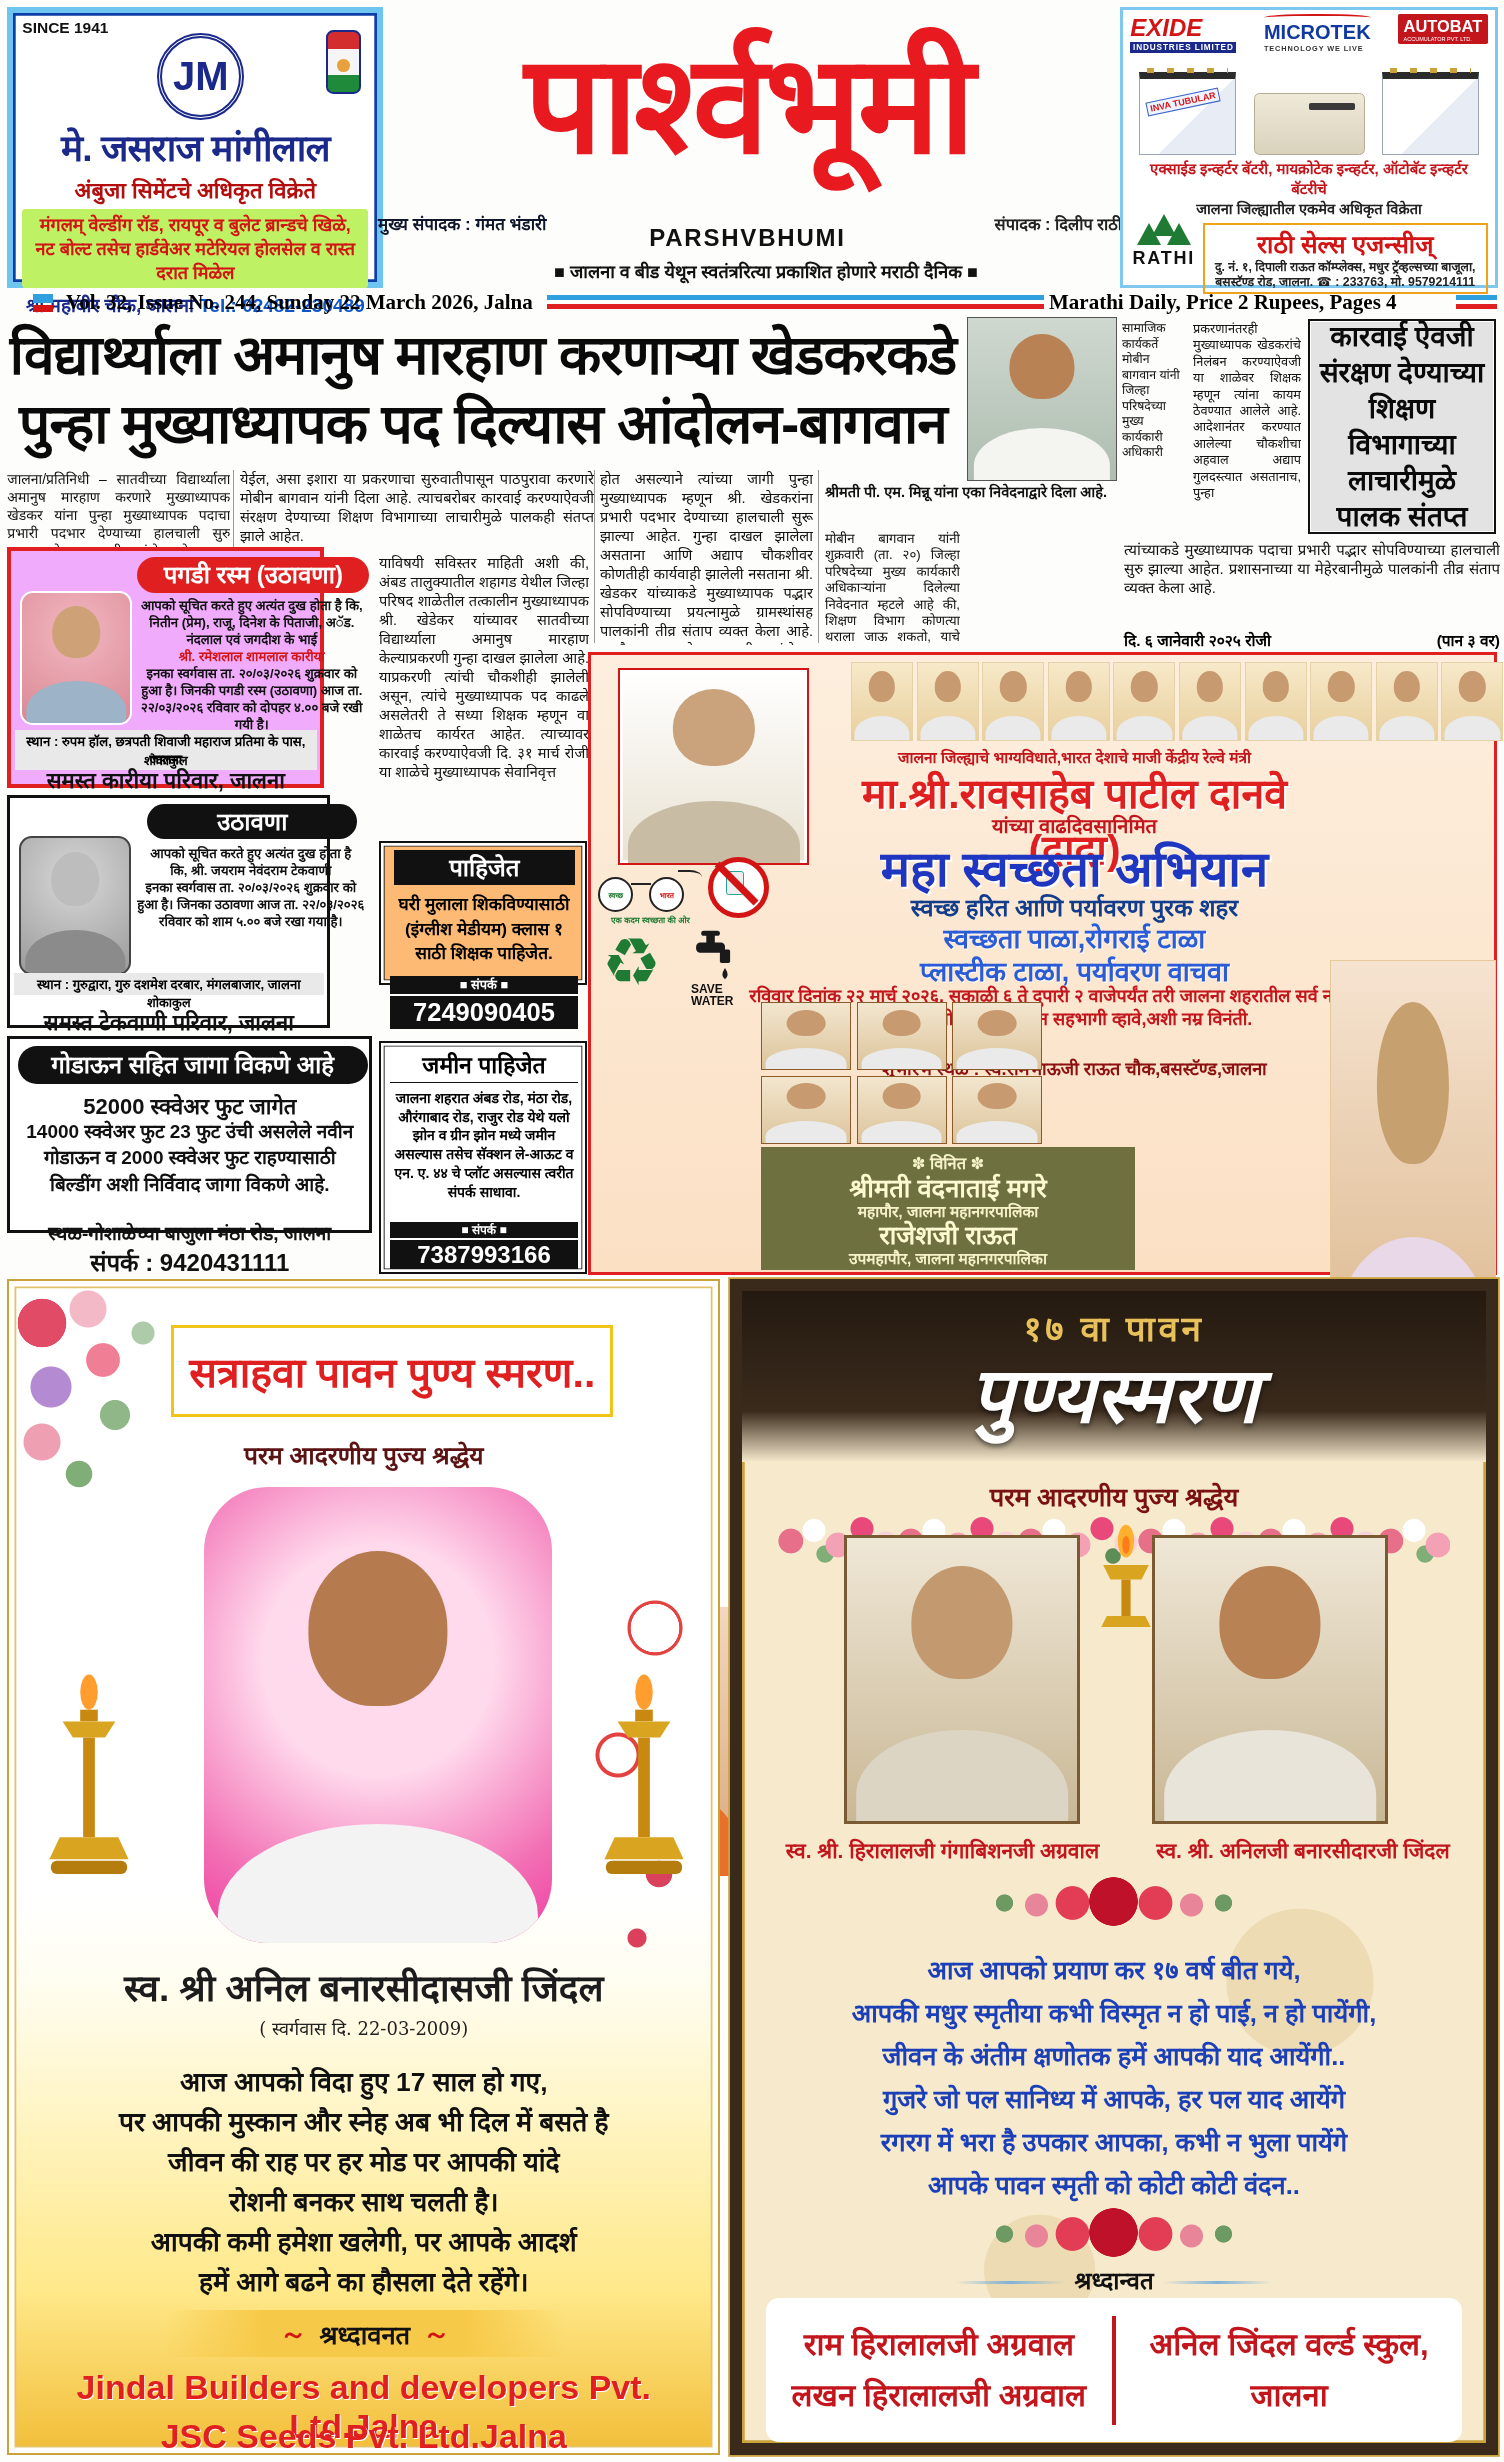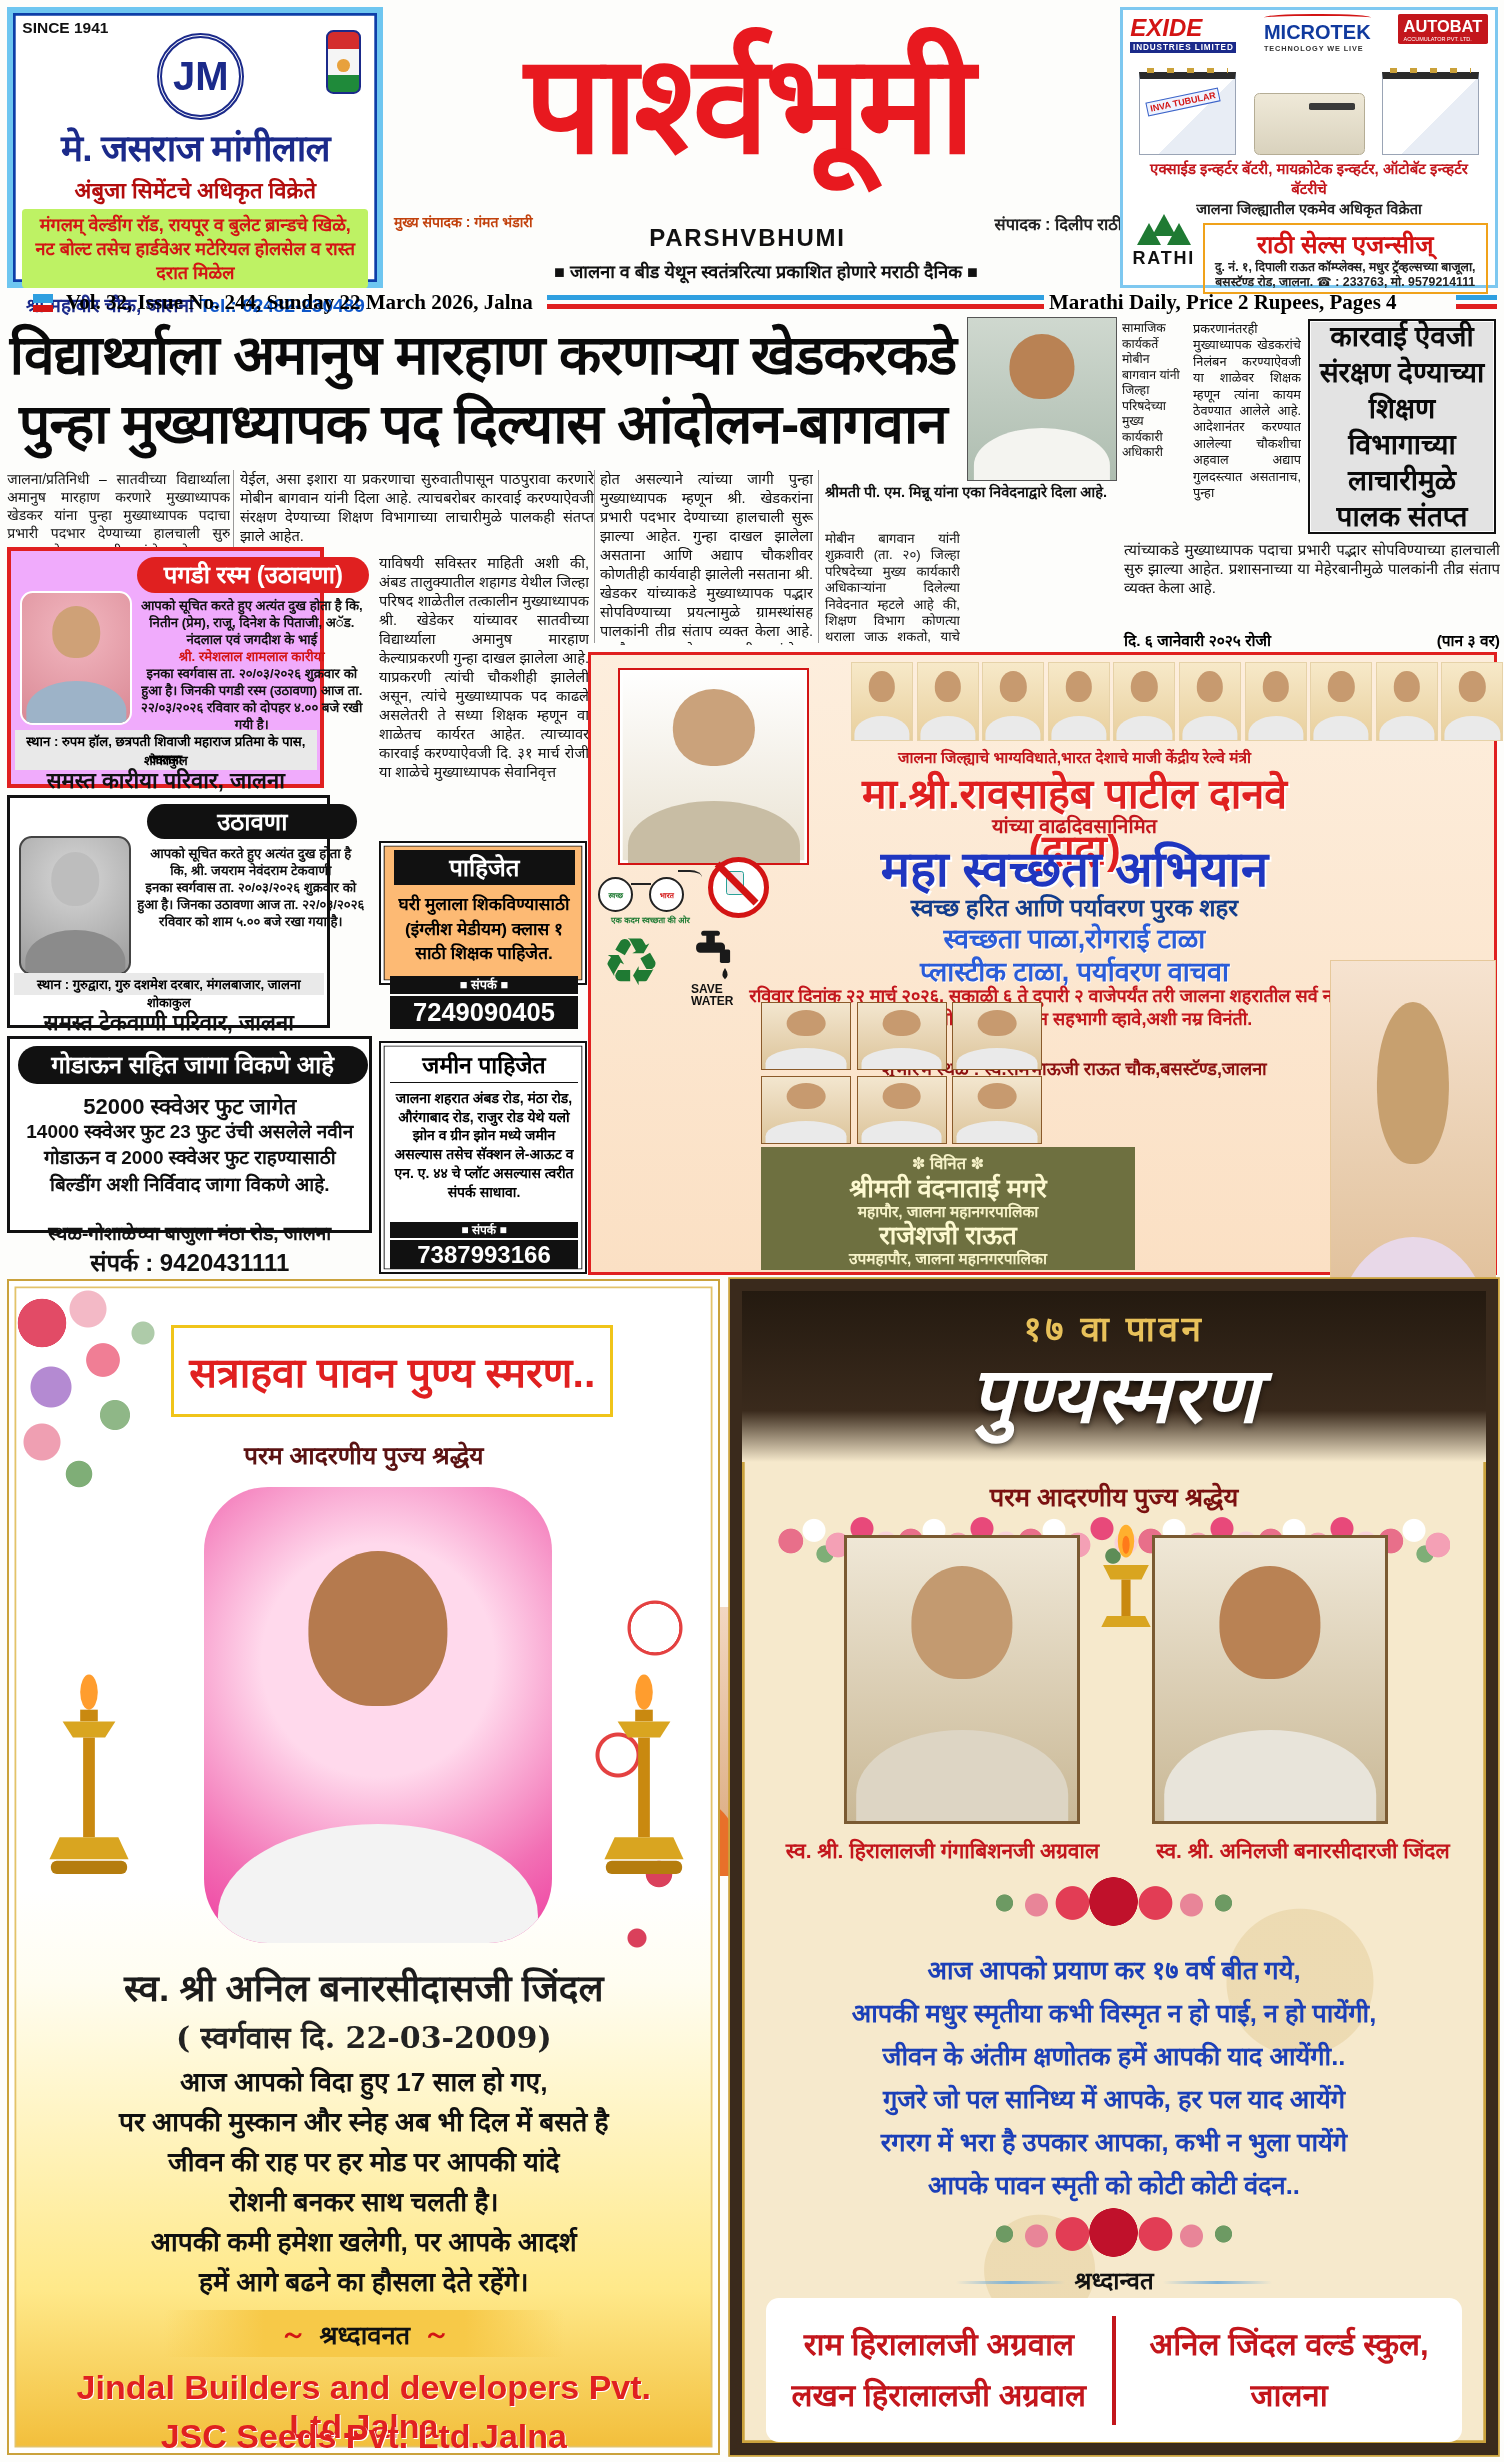--- a/index.html
+++ b/index.html
@@ -16,21 +16,21 @@
   .jm-logo{position:absolute;left:144px;top:20px;width:77px;height:77px;border:5.5px double #1b2a8a;border-radius:50%;color:#1b2a8a;font-size:40px;font-weight:700;display:flex;align-items:center;justify-content:center;}
   .jain-badge{position:absolute;right:16.4px;top:16.4px;width:31px;height:60px;border-radius:7.3px;background:linear-gradient(180deg,#d42d2d 0 28%,#f5f5f5 28% 72%,#1f8a3a 72% 100%);border:2.7px solid #1b2a8a;}
   .jain-badge::after{content:"";position:absolute;left:50%;top:56%;width:12.8px;height:12.8px;margin:-6.4px;border-radius:50%;background:#e8a13c;}
   .jm-name{margin-top:84px;font-size:37px;font-weight:700;color:#1b2a8a;text-align:center;letter-spacing:-0.9px;}
   .jm-tag{font-size:22px;font-weight:700;color:#b30d0d;text-align:center;margin-top:1.8px;}
   .jm-desc{margin-top:5.5px;background:#bef264;border-radius:3.6px;padding:3.6px 5.5px;font-size:18px;line-height:24px;font-weight:700;color:#d31414;text-align:center;}
   .jm-foot{margin-top:3.6px;text-align:center;font-size:19px;font-weight:700;color:#1b2a8a;}
   .jm-foot b{color:#0d55c8;}
 
   .masthead-title{left:383px;top:0px;width:730px;height:214px;color:#e8191f;font-size:137px;font-weight:700;text-align:center;line-height:210px;letter-spacing:-3.6px;}
-  .m-chief{left:394px;top:212px;width:274px;font-size:14px;font-weight:700;color:#c2410c;}
+  .m-chief{left:378px;top:212px;width:274px;font-size:17px;font-weight:700;color:#0f172a;}
   .m-eng{left:620px;top:224px;width:255px;text-align:center;font-size:24px;font-weight:700;letter-spacing:1.8px;color:#111;}
   .m-ed{left:903px;top:212px;width:219px;font-size:16.4px;font-weight:700;color:#222;text-align:right;}
   .m-tag{left:456px;top:259px;width:620px;text-align:center;font-size:18px;font-weight:700;color:#111;}
 
   .rathi-ad{left:1120px;top:7.3px;width:378px;height:281px;background:#fff;border:3.6px solid #7ec8f0;padding:3.6px 7.3px;box-sizing:border-box;}
   .brand-row{display:flex;justify-content:space-between;align-items:flex-start;height:51px;}
   .exide{color:#d31414;font-size:24px;font-weight:800;font-style:italic;}
   .exide small{display:block;font-style:normal;font-size:8.2px;color:#fff;background:#1b2a8a;padding:0.9px 2.7px;letter-spacing:0.9px;}
   .microtek{color:#103a9e;font-size:20px;font-weight:800;}
   .microtek small{display:block;font-size:7.3px;color:#333;letter-spacing:0.9px;}
@@ -153,21 +153,21 @@
   .mem-l-photo{position:absolute;left:195px;top:206px;width:348px;height:456px;border-radius:64px;background:radial-gradient(circle at 50% 38%,#ffd9ec 0 35%,#f26fb4 75%,#ee3ea0);}
   .mem-l-photo.sil::before{top:14%;width:40%;height:34%;--skin:#b57a4e;}
   .mem-l-photo.sil::after{--shirt:#f3f3f3;height:40%;}
   .swirl{position:absolute;right:27px;top:292px;width:109px;height:383px;background:
     radial-gradient(circle at 73px 55px,transparent 24px,#e02020 24.6px,#e02020 27px,transparent 28px),
     radial-gradient(circle at 36px 182px,transparent 18px,#e02020 19px,#e02020 22px,transparent 23px),
     radial-gradient(circle at 77px 301px,#d42040 12.8px,transparent 13.7px),
     radial-gradient(circle at 55px 365px,#d42040 9px,transparent 10px);opacity:.85;}
   .lamp{position:absolute;width:88px;height:283px;}
   .mem-l-name{position:absolute;left:0;right:0;top:680px;text-align:center;font-size:37px;font-weight:800;color:#1c1c1c;}
-  .mem-l-death{position:absolute;left:0;right:0;top:735px;text-align:center;font-size:30px;font-weight:700;color:#222;font-family:"DejaVu Serif",serif;}
+  .mem-l-death{position:absolute;left:0;right:0;top:735px;text-align:center;font-size:18px;font-weight:400;color:#222;font-family:"DejaVu Serif",serif;}
   .mem-l-verse{position:absolute;left:36px;right:36px;top:781px;text-align:center;font-size:26.4px;line-height:40px;font-weight:600;color:#101010;}
   .mem-l-band{position:absolute;left:155px;top:1029px;width:401px;height:47px;background:linear-gradient(90deg,#fff0,#f7c948 25% 75%,#fff0);display:flex;align-items:center;justify-content:center;font-size:25.5px;font-weight:800;color:#111;}
   .mem-l-band::before,.mem-l-band::after{content:"～";color:#d31414;font-size:27px;margin:0 12.8px;}
   .mem-l-org{position:absolute;left:0;right:0;text-align:center;font-weight:800;color:#e02020;font-size:34px;text-shadow:0.9px 0.9px 0 #fff;}
 
   
   .mem-r{left:730px;top:1279px;width:768px;height:1176px;background:#f6e9cc;border:12.8px solid #3a2a1c;box-shadow:inset 0 0 0 2.7px #caa23c,0 0 0 1.8px #caa23c;box-sizing:border-box;
     background-image:radial-gradient(circle at 25% 30%,rgba(216,186,120,.35) 0 55px,transparent 56px),radial-gradient(circle at 75% 60%,rgba(216,186,120,.3) 0 73px,transparent 74px),radial-gradient(circle at 40% 85%,rgba(216,186,120,.3) 0 55px,transparent 56px);}
   .mem-r-top{position:absolute;left:0;top:0;right:0;height:171px;background:linear-gradient(180deg,#241a10,#3a2a1c 70%,#f6e9cc);text-align:center;}
   .mem-r-t1{padding-top:12.8px;font-size:35px;font-weight:800;color:#e8c15a;letter-spacing:3.6px;}

